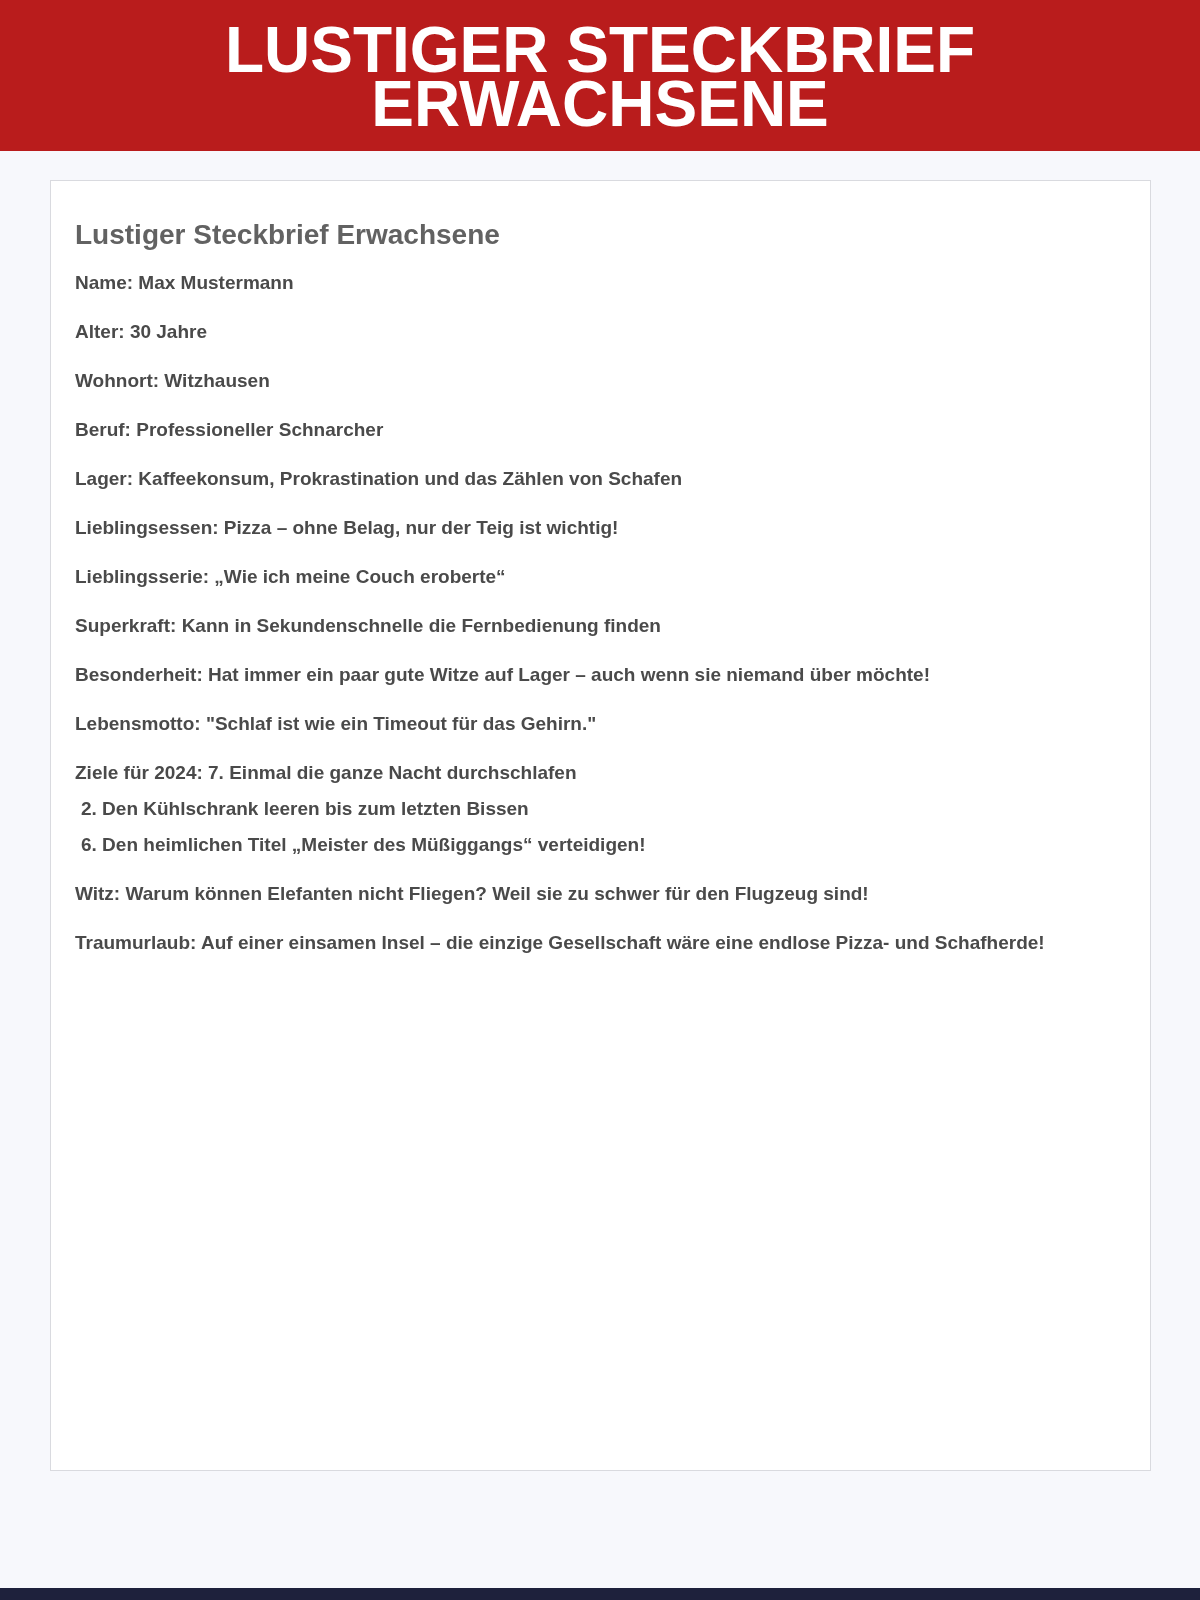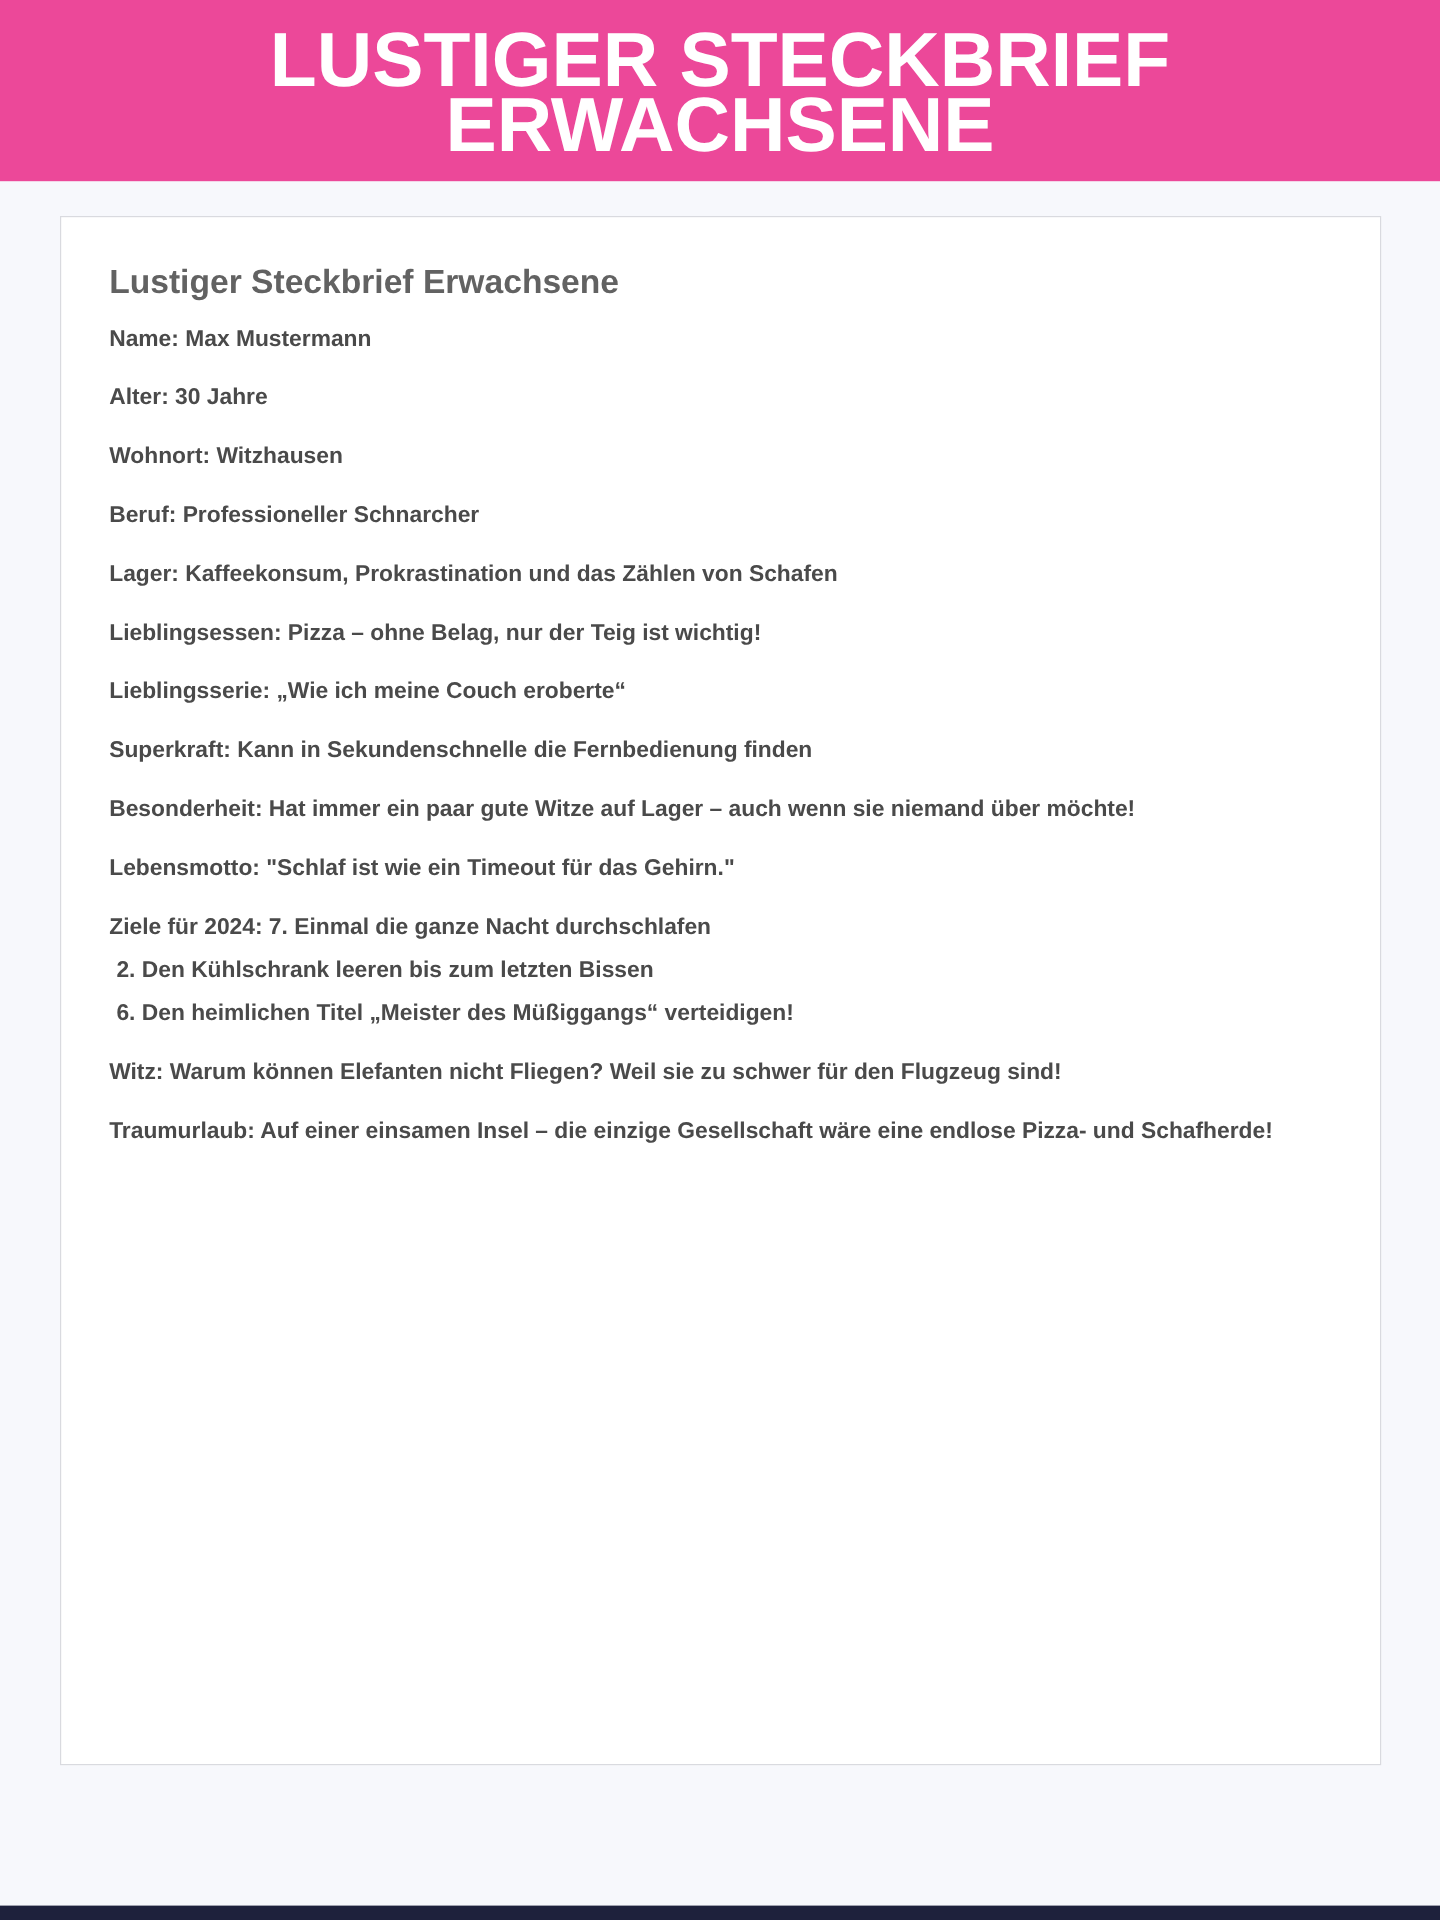--- a/index.html
+++ b/index.html
@@ -8,21 +8,21 @@
       height: 1600px;
       background: #f7f8fc;
       font-family: "Liberation Sans", sans-serif;
       overflow: hidden;
     }
     .header {
       position: absolute;
       left: 0; top: 0;
       width: 1200px;
       height: 151px;
-      background: #ec4899;
+      background: #b91c1c;
       display: flex;
       align-items: center;
       justify-content: center;
     }
     .header h1 {
       color: #ffffff;
       font-family: "Liberation Sans", sans-serif;
       font-weight: bold;
       font-size: 64px;
       line-height: 54px;
@@ -31,21 +31,21 @@
       padding-top: 2px;
     }
     .card {
       position: absolute;
       left: 50px;
       top: 180px;
       width: 1101px;
       height: 1291px;
       background: #ffffff;
       border: 1px solid #d9dadf;
-      padding: 36px 40px 0 40px;
+      padding: 36px 40px 0 24px;
     }
     .card h2 {
       font-size: 28px;
       font-weight: bold;
       color: #626262;
       line-height: 36px;
       margin-bottom: 18px;
     }
     .field {
       font-size: 19px;

